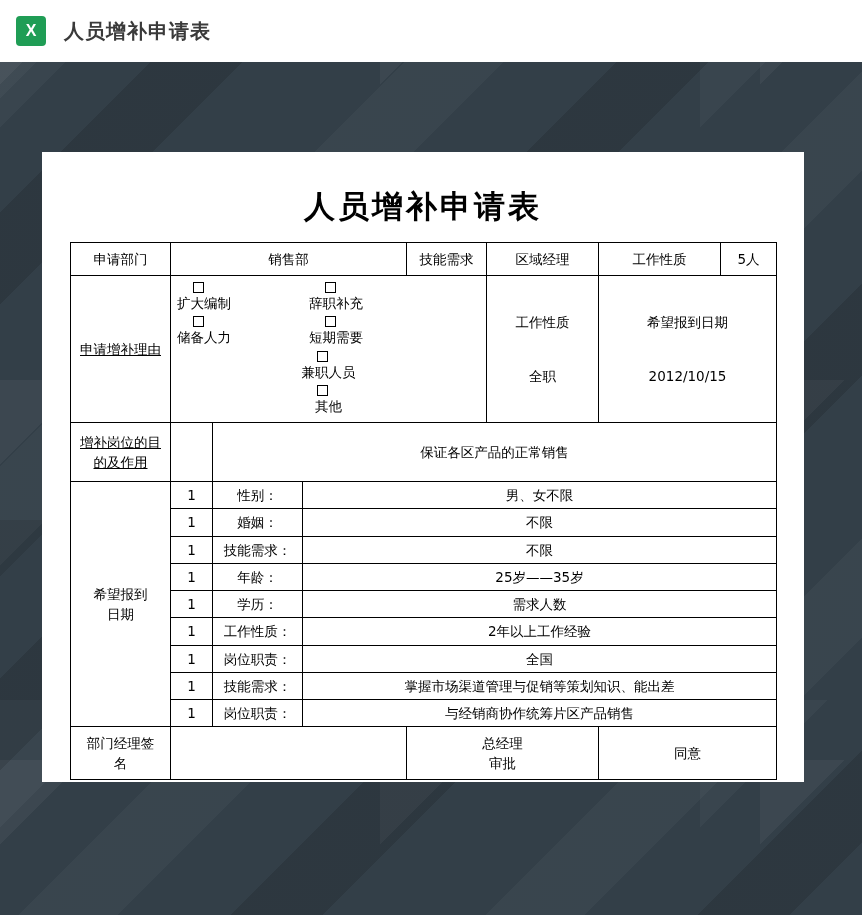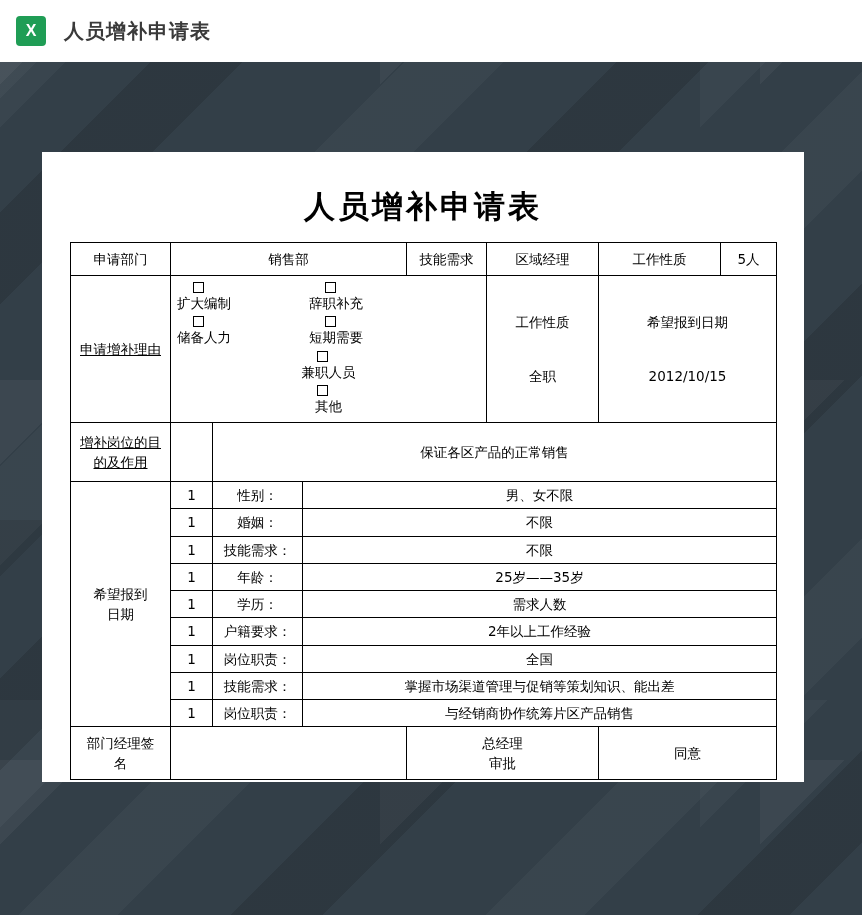--- a/index.html
+++ b/index.html
@@ -274,21 +274,21 @@
       <td class="l">年龄：</td>
       <td class="l" colspan="5">25岁——35岁</td>
     </tr>
     <tr>
       <td class="num-col">1</td>
       <td class="l">学历：</td>
       <td class="l" colspan="5">需求人数</td>
     </tr>
     <tr>
       <td class="num-col">1</td>
-      <td class="l">户籍要求：</td>
+      <td class="l">工作性质：</td>
       <td class="l" colspan="5">2年以上工作经验</td>
     </tr>
     <tr>
       <td class="num-col">1</td>
       <td class="l">岗位职责：</td>
       <td class="l" colspan="5">全国</td>
     </tr>
     <tr>
       <td class="num-col">1</td>
       <td class="l">技能需求：</td>

